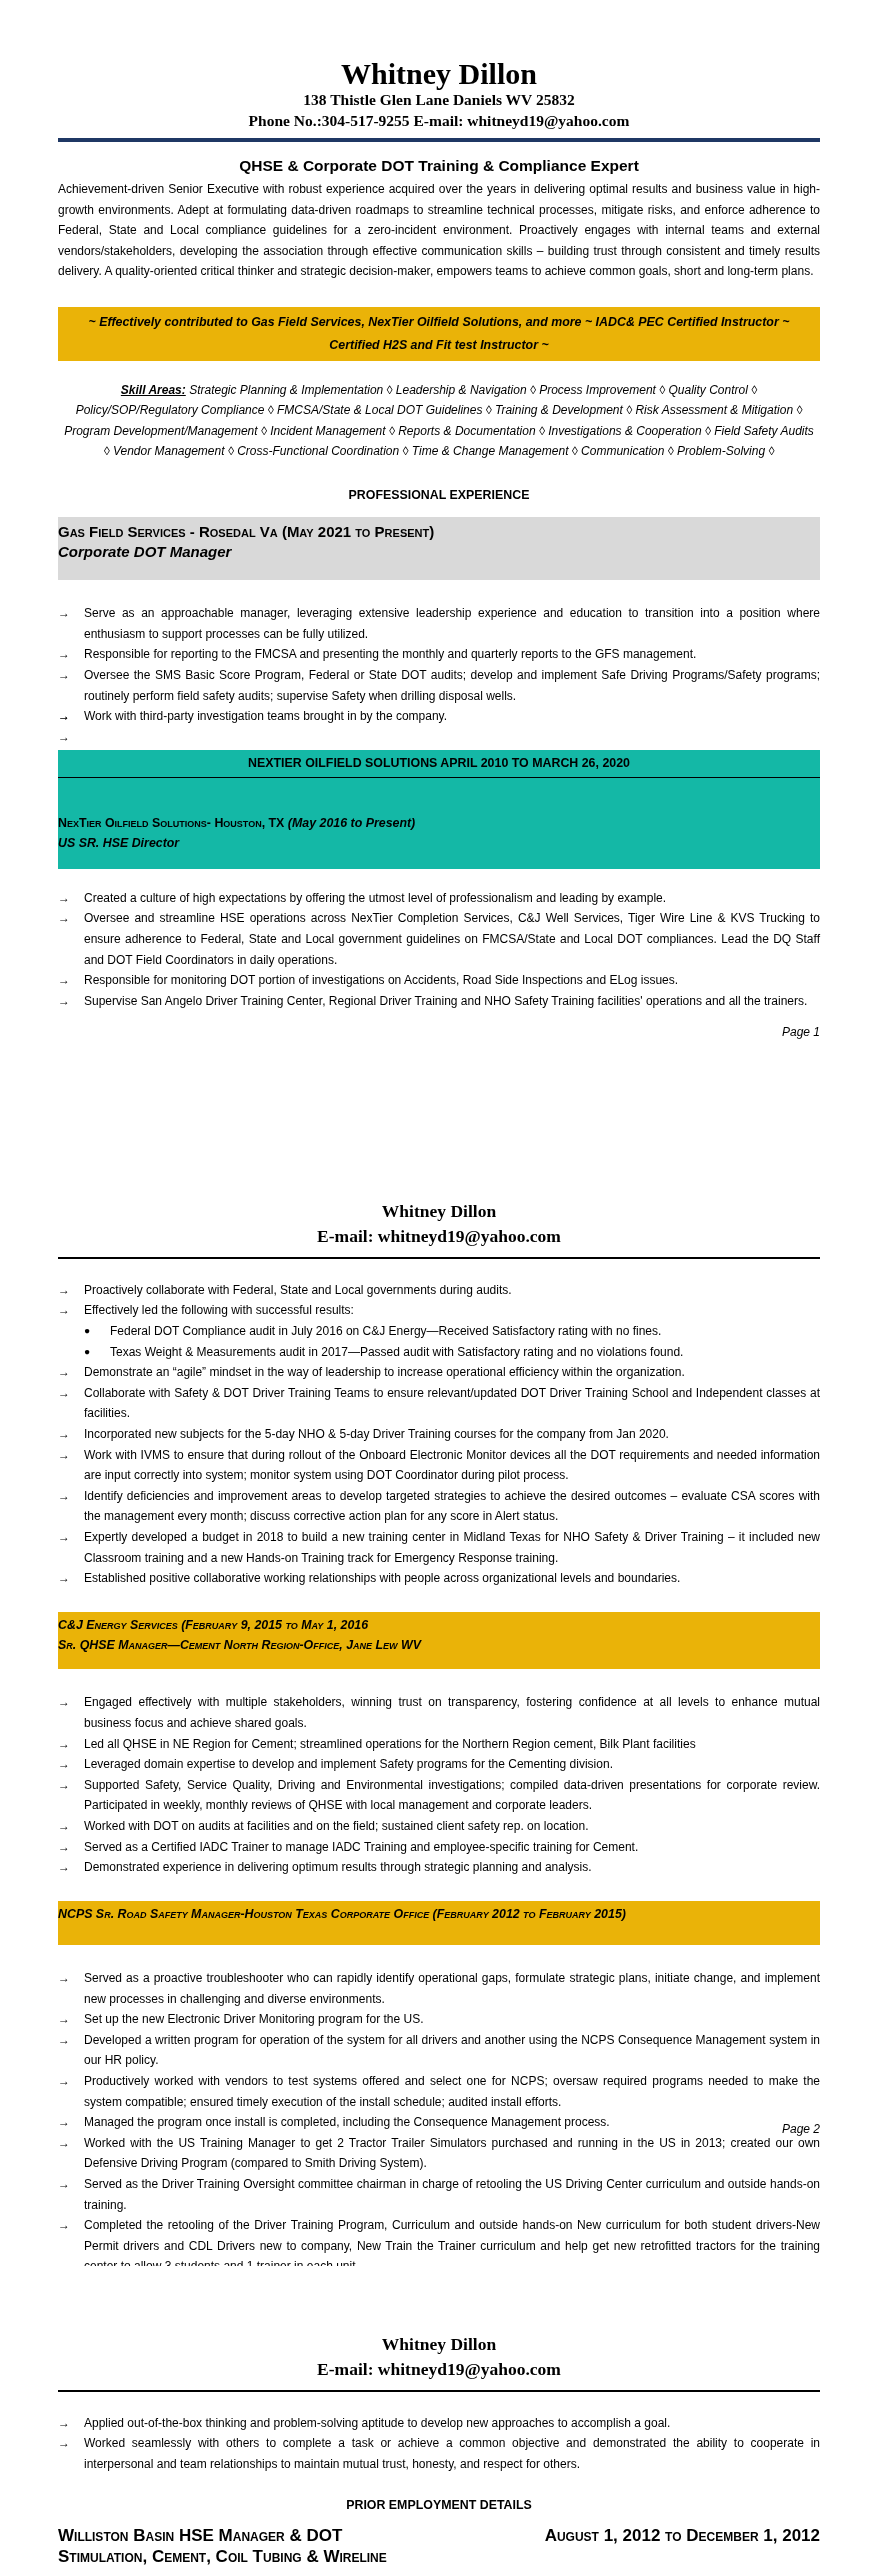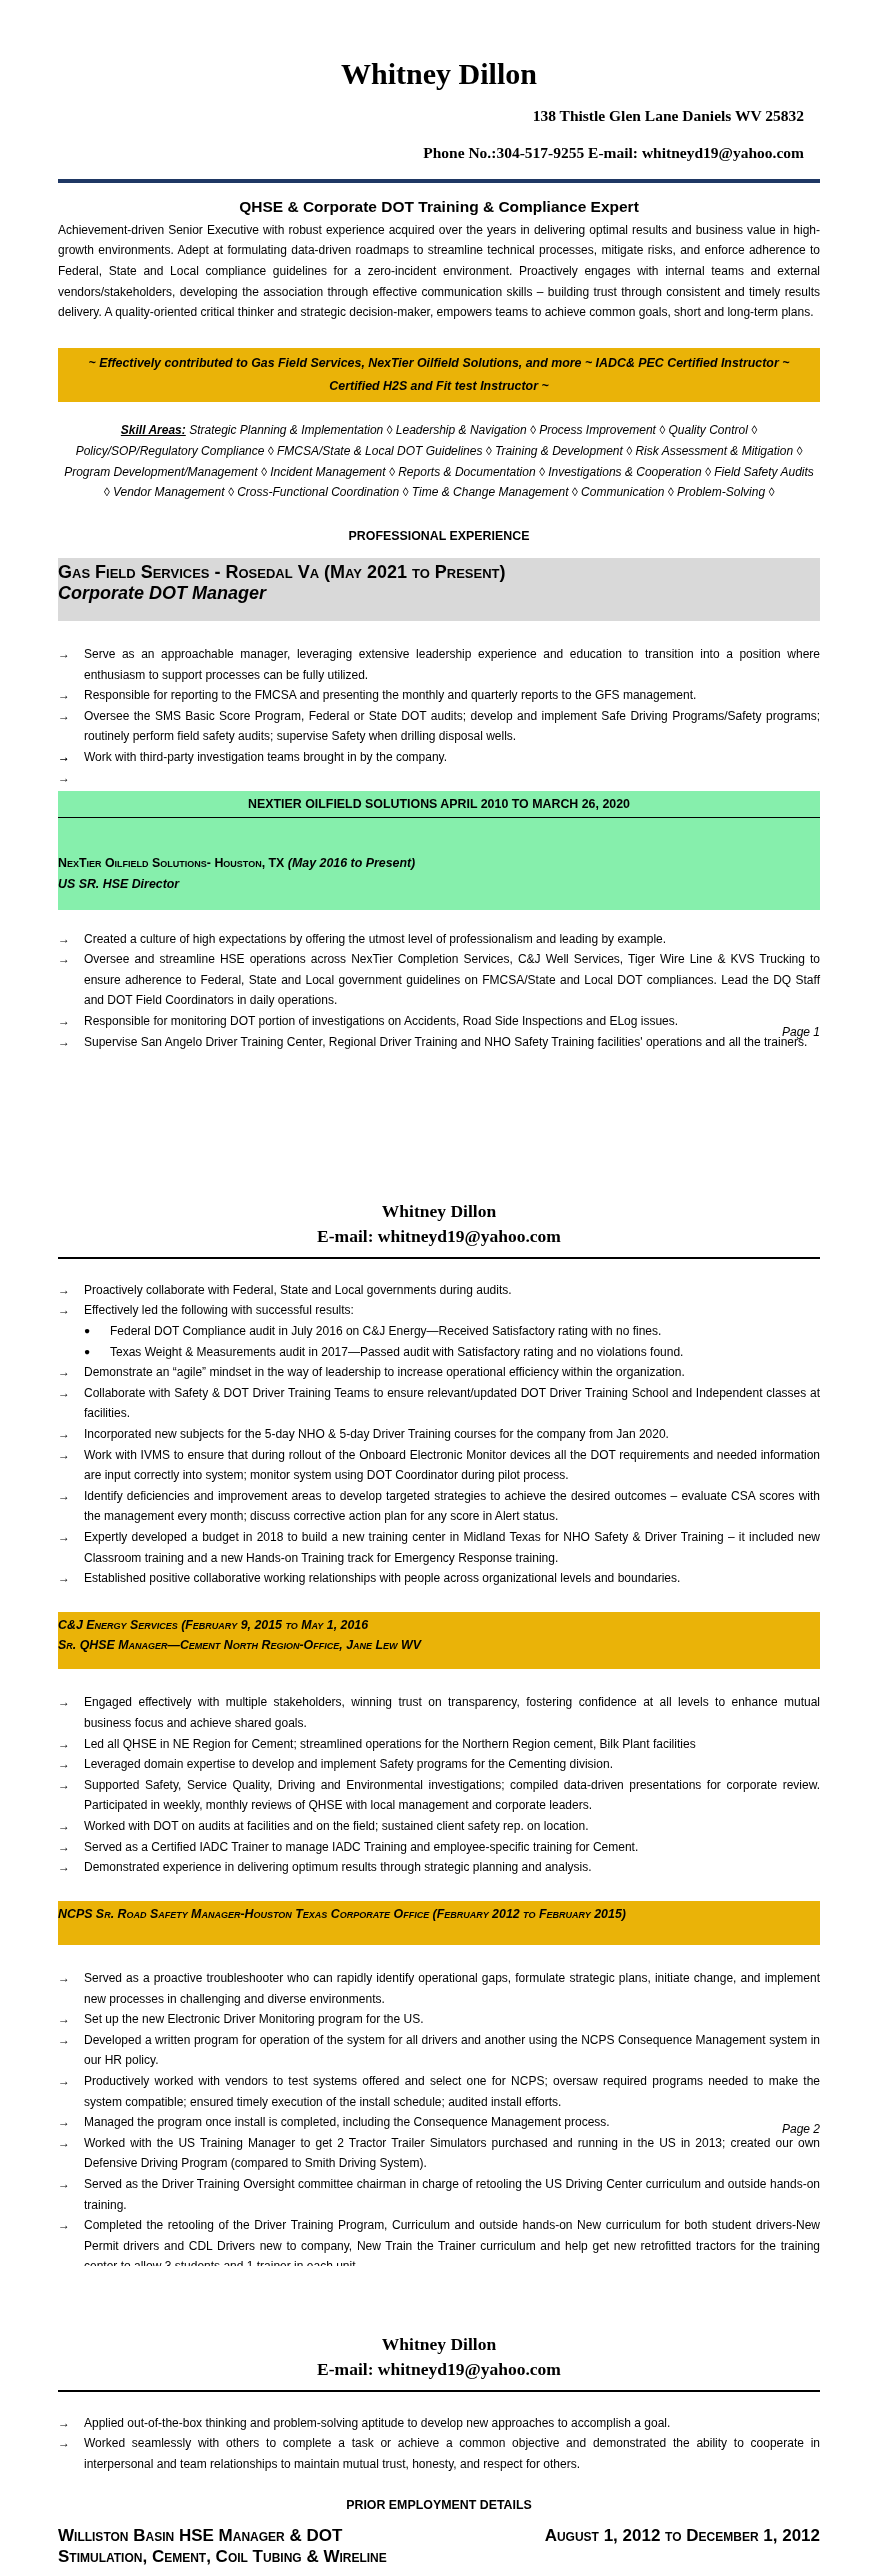--- a/index.html
+++ b/index.html
@@ -1,33 +1,33 @@
 <!DOCTYPE html>
 <html style="font-size:8.2px"><head>
 <meta charset="utf-8">
 <style>
   html, body { margin: 0; padding: 0; background: #ffffff; }
   body { width: 876px; font-family: "Liberation Sans", sans-serif; color: #000; }
   .page { position: relative; width: 876px; height: 1133px; box-sizing: border-box; padding: 0 56px 0 58px; overflow: hidden; }
   .name-main { font-family: "Liberation Serif", serif; font-weight: bold; font-size: 30px; text-align: center; margin: 0; padding-top: 58px; line-height: 32px; }
-  .contact { font-family: "Liberation Serif", serif; font-weight: bold; font-size: 15.5px; text-align: right; line-height: 20.6px; margin: 16px; }
+  .contact { font-family: "Liberation Serif", serif; font-weight: bold; font-size: 15.5px; text-align: center; line-height: 20.6px; margin: 0; }
   .rule-navy { height: 4.1px; background: #1f3864; margin: 7.2px 0 0 0; }
   .name-small { font-family: "Liberation Serif", serif; font-weight: bold; font-size: 17.5px; text-align: center; margin: 0; padding-top: 66px; line-height: 25px; }
   .email-small { font-family: "Liberation Serif", serif; font-weight: bold; font-size: 17.5px; text-align: center; margin: 0; line-height: 25px; }
   .rule-black { height: 0; border-top: 1.5px solid #000; border-bottom: 0.5px solid #000; margin: 8.2px 0 0 0; }
   .headline { font-weight: bold; font-size: 15.5px; text-align: center; margin: 14.4px 0 4.1px; }
   .summary { font-size: 12px; line-height: 20.6px; text-align: justify; margin: 0; }
   .banner { background: #eab308; margin: 25px 0 0; padding: 4.1px 15.5px; text-align: center; font-weight: bold; font-style: italic; font-size: 12.4px; line-height: 23px; }
   .skills { text-align: center; font-style: italic; font-size: 12px; line-height: 20.6px; margin: 18.5px 0 0; padding: 0 2.1px; }
   .skills .lbl { font-weight: bold; text-decoration: underline; }
   .section-title { font-weight: bold; font-size: 12.4px; text-align: center; margin: 26px 0 15.5px; }
-  .job-band { background: #d9d9d9; padding: 4.1px 0 17.5px; font-weight: bold; font-size: 18px; line-height: 20.6px; }
+  .job-band { background: #d9d9d9; padding: 4.1px 0 17.5px; font-weight: bold; font-size: 15px; line-height: 20.6px; }
   .job-band .sc { font-variant: small-caps; }
   .job-band .title { font-style: italic; }
-  .band-center { background: #86efac; margin-top: 23px; }
+  .band-center { background: #14b8a6; margin-top: 23px; }
   .band-center .bc-title { text-align: center; font-weight: bold; font-size: 12.4px; line-height: 20.6px; padding: 3.1px 0 3.1px; border-bottom: 1.5px solid #000; }
   .band-center .bc-body { padding: 35px 0 15.5px; font-weight: bold; font-size: 12.4px; line-height: 20.6px; }
   .sc { font-variant: small-caps; }
   ul.arrows { list-style: none; margin: 23px 0 0; padding: 0; }
   ul.arrows li { position: relative; padding-left: 26px; font-size: 12px; line-height: 20.6px; text-align: justify; }
   ul.arrows li .arrow { position: absolute; left: 0; top: 0; }
   ul.dots { list-style: none; margin: 0; padding: 0; }
   ul.dots li { position: relative; padding-left: 52px; font-size: 12px; line-height: 20.6px; text-align: left !important; }
   ul.dots li .dot { position: absolute; left: 26px; top: 0; font-size: 10.3px; }
   .page-no { position: absolute; right: 56px; font-style: italic; font-size: 12px; }

